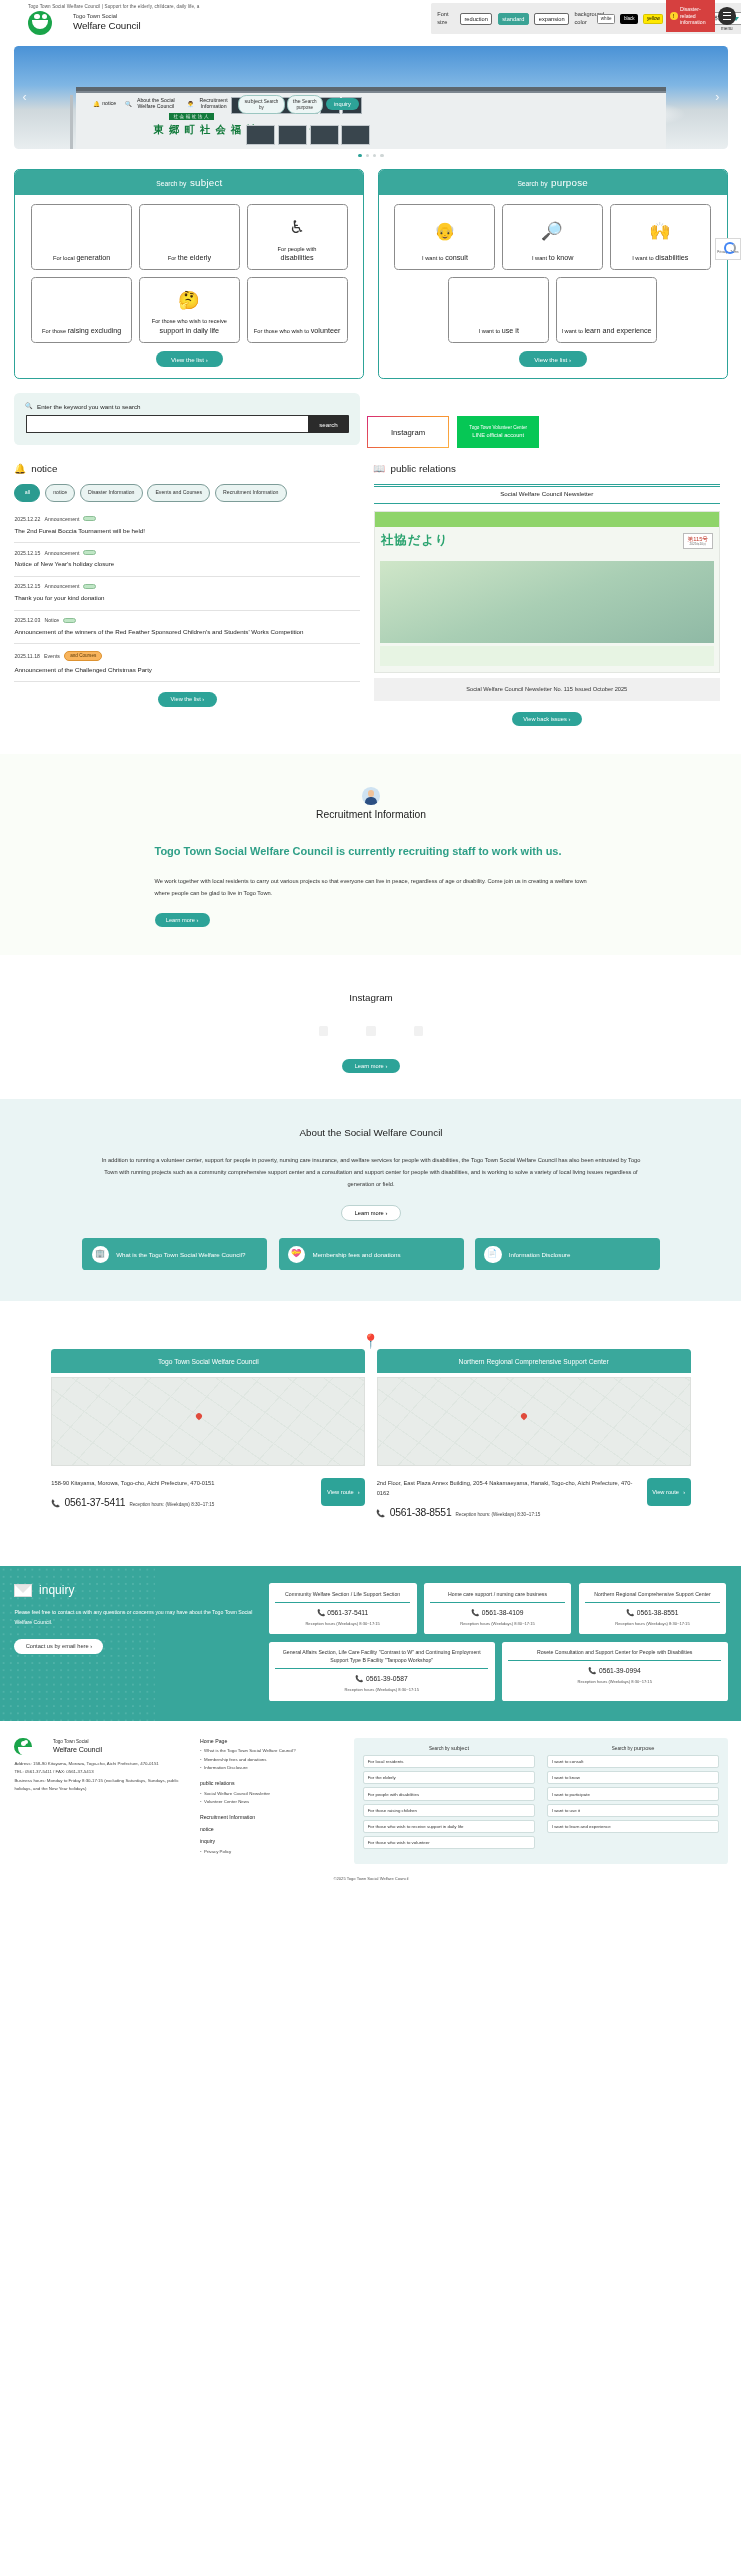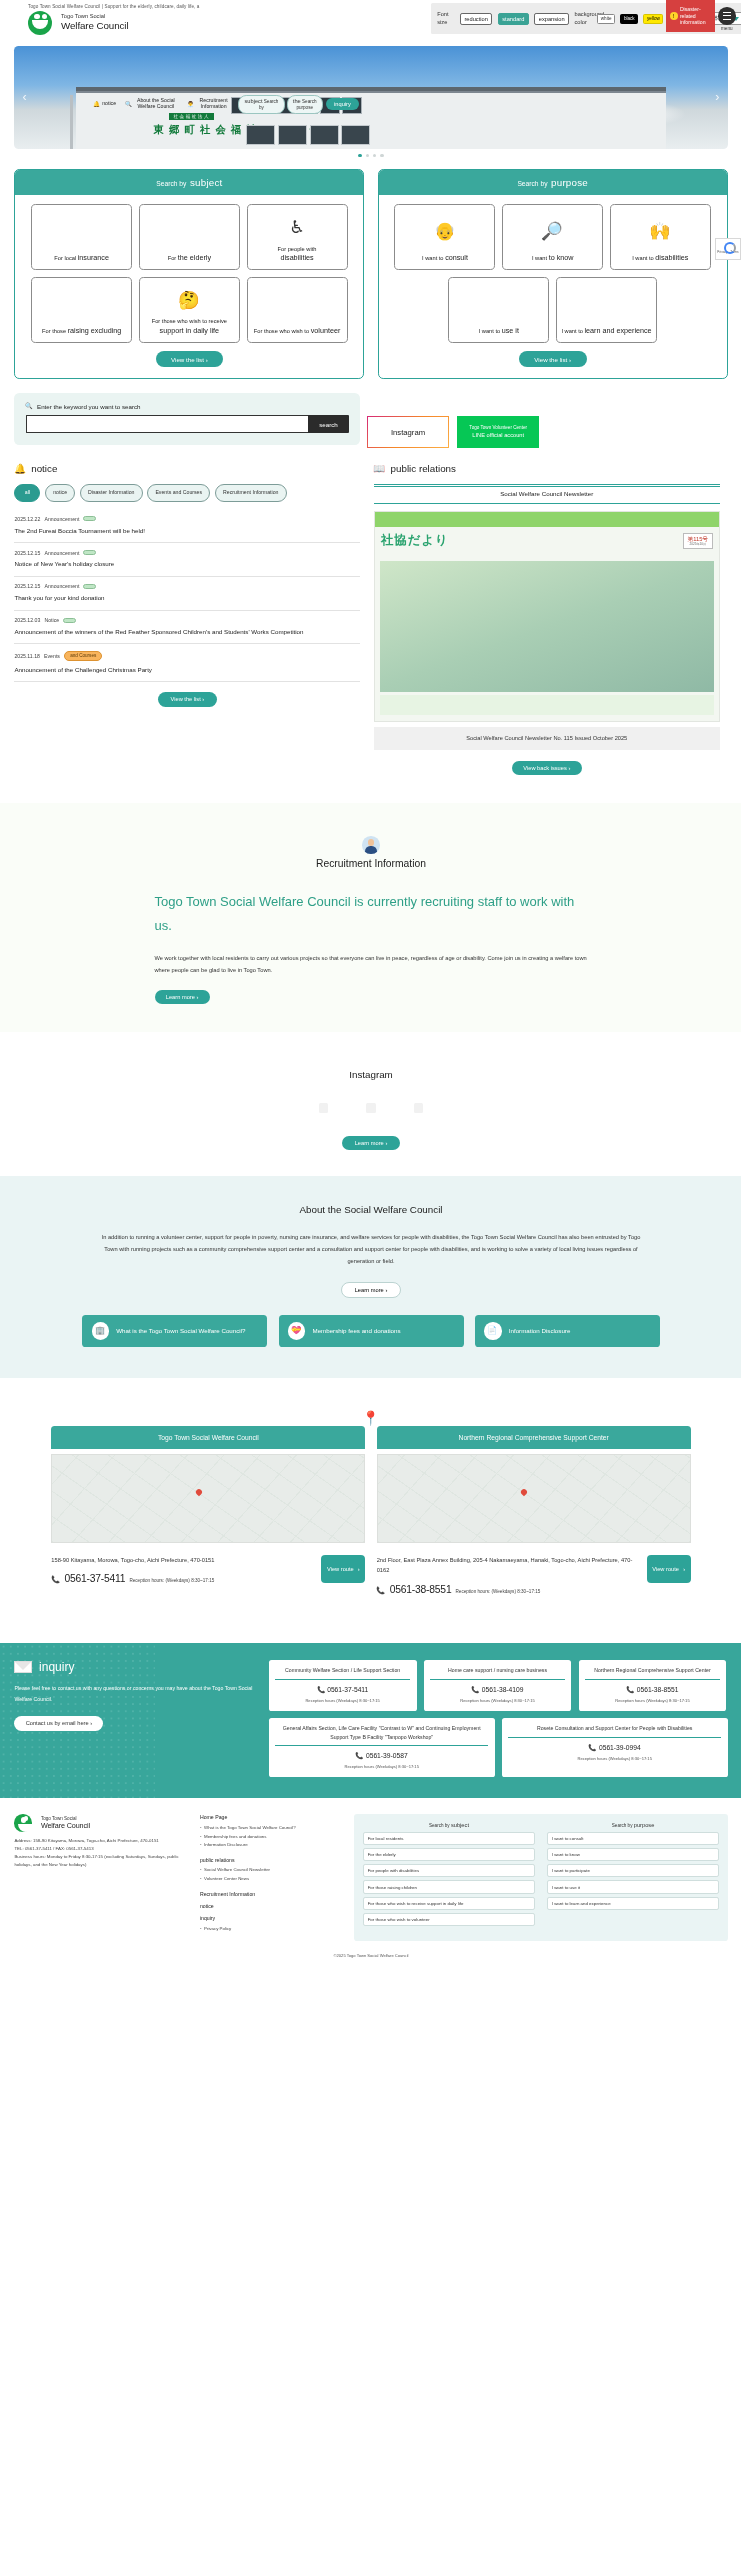--- a/index.html
+++ b/index.html
@@ -4,21 +4,21 @@
 <style>
   *{box-sizing:border-box;margin:0;padding:0}
   html,body{width:742px;}
   body{font-family:"Liberation Sans","DejaVu Sans",sans-serif;background:#fff;color:#333;font-size:7.2px;-webkit-font-smoothing:antialiased;}
   .wrap{width:742px;margin:0 auto;position:relative;}
 
   
   .topbar{display:flex;align-items:flex-start;padding:4.1px 0 0 0;position:relative;height:44px;}
   .brandcol{padding-left:28px;width:361px;}
   .site-tagline{font-size:4.6px;color:#555;letter-spacing:0.1px;margin-bottom:1.5px;}
-  .brand{display:flex;align-items:center;gap:9px;}
+  .brand{display:flex;align-items:center;gap:21px;}
   .logo-mark{width:24px;height:24px;border-radius:50%;background:#1aa44a;position:relative;flex:none;}
   .logo-mark:before{content:"";position:absolute;left:6.2px;top:3.1px;width:5.7px;height:5.7px;border-radius:50%;background:#fff;}
   .logo-mark:after{content:"";position:absolute;left:4.1px;top:9.8px;width:15.5px;height:8.2px;border-radius:0 0 8.2px 8.2px;background:#fff;}
   .logo-dot2{position:absolute;right:4.6px;top:3.1px;width:5.7px;height:5.7px;border-radius:50%;background:#fff;}
   .brand-txt .l1{font-size:5.7px;color:#333;line-height:1.2;}
   .brand-txt .l2{font-size:9.8px;color:#222;line-height:1.25;letter-spacing:-0.1px;}
 
   .util{position:absolute;left:431px;top:3.1px;background:#ececec;border-radius:1.5px;padding:4.6px 6.2px;display:flex;align-items:center;gap:5.2px;height:31px;}
   .util-lbl{font-size:5.7px;color:#333;line-height:1.35;width:17.5px;}
   .btn-sz{border:0.5px solid #666;background:#fff;border-radius:2.1px;font-size:5.7px;padding:2.1px 3.6px;color:#222;font-family:inherit;cursor:pointer;}
@@ -109,21 +109,21 @@
   .badge.green{background:#bfe6c5;border:0.5px solid #8cbf96;color:#2c5c36;}
   .badge.orange{background:#f6b councils;}
   .badge.orange{background:#f8b45c;border:0.5px solid #dd9230;color:#5c3a08;}
   .ntitle{font-size:6.2px;color:#222;line-height:1.5;}
   .viewall{display:block;margin:10.3px auto 0;background:#2da398;color:#fff;border:none;border-radius:8.2px;padding:4.1px 12.4px;font-size:5.7px;font-family:inherit;cursor:pointer;}
 
   .prgrid{display:flex;gap:11.3px;}
   .prcard{flex:1;}
   .prhd{border-top:1px solid #2da398;border-bottom:1px solid #2da398;padding:5.7px 0;text-align:center;font-size:6.2px;color:#222;margin-bottom:6.7px;position:relative;}
   .prhd:before{content:"";position:absolute;left:0;right:0;top:1px;height:0.5px;background:#2da398;}
-  .prthumb{height:211px;background:#f3f7f1;border:0.5px solid #e2e6e0;overflow:hidden;position:relative;}
+  .prthumb{height:162px;background:#f3f7f1;border:0.5px solid #e2e6e0;overflow:hidden;position:relative;}
   .prthumb .top{height:15.5px;background:#8fd46a;}
   .prthumb.v2 .top{height:19.6px;background:#9cc99a;}
   .prthumb .tt{position:absolute;top:20.6px;left:6.2px;font-size:12.4px;color:#2aa36f;font-weight:bold;letter-spacing:1px;}
   .prthumb.v2 .tt{color:#1b8a4a;font-size:11.3px;}
   .prthumb .nbox{position:absolute;top:21.6px;right:6.2px;background:#fff;border:0.5px solid #bbb;padding:1.5px 3.6px;font-size:5.7px;color:#c0392b;text-align:center;line-height:1.2;}
   .prthumb .photo{position:absolute;left:5.2px;right:5.2px;top:49px;bottom:29px;background:linear-gradient(160deg,#cfe6c8,#a9ceb4 50%,#8fb9a5);}
   .prthumb .cap2{position:absolute;left:5.2px;right:5.2px;bottom:5.2px;height:20.6px;background:#e7f4e3;}
   .prcap{background:#f0f0f0;text-align:center;font-size:5.7px;color:#333;padding:6.7px 5.2px;line-height:1.7;margin-top:5.2px;}
   .pr-back{display:block;margin:11.3px auto 0;background:#2da398;color:#fff;border:none;border-radius:8.2px;padding:4.1px 11.3px;font-size:5.7px;font-family:inherit;cursor:pointer;}
 
@@ -132,21 +132,21 @@
       linear-gradient(#fafdf8,#fafdf8),
       repeating-linear-gradient(0deg,#eef3e6 0 0.5px,transparent 0.5px 31px),
       repeating-linear-gradient(90deg,#eef3e6 0 0.5px,transparent 0.5px 31px);
       background-blend-mode:normal;position:relative;text-align:center;}
   .recruit .grid{position:absolute;inset:0;background-image:repeating-linear-gradient(0deg,#eaf0e2 0 0.5px,transparent 0.5px 32px),repeating-linear-gradient(90deg,#eaf0e2 0 0.5px,transparent 0.5px 32px);}
   .recruit .inner{position:relative;width:433px;margin:0 auto;}
   .rav{width:17.5px;height:17.5px;border-radius:50%;background:#cfe3f2;margin:0 auto 4.6px;position:relative;overflow:hidden;}
   .rav:before{content:"";position:absolute;left:5.7px;top:3.1px;width:6.2px;height:6.2px;border-radius:50%;background:#f0c39a;}
   .rav:after{content:"";position:absolute;left:2.6px;top:9.8px;width:12.4px;height:8.2px;border-radius:5.2px 5.2px 0 0;background:#2b4f82;}
   .rtitle{font-size:10.3px;color:#222;margin-bottom:20.6px;}
-  .rlead{color:#2e9f87;font-size:13px;line-height:1.85;text-align:left;margin-bottom:13.4px;}
+  .rlead{color:#2e9f87;font-size:11px;line-height:1.85;text-align:left;margin-bottom:13.4px;font-weight:bold;}
   .rbody{font-size:5.7px;color:#333;line-height:2.2;text-align:left;}
   .rlearn{margin-top:13.4px;background:#2da398;color:#fff;border:none;border-radius:8.2px;padding:4.1px 11.3px;font-size:5.7px;font-family:inherit;float:left;cursor:pointer;}
 
   
   .igsec{padding:37px 0 26px;text-align:center;background:#fff;}
   .igsec h2{font-size:9.8px;font-weight:normal;color:#222;margin-bottom:23px;}
   .igrow{display:flex;justify-content:center;gap:38px;margin-bottom:23px;}
   .igtile{width:9.3px;height:9.3px;border-radius:1.5px;background:#f1f1f1;}
   .iglearn{background:#2da398;color:#fff;border:none;border-radius:8.2px;padding:4.1px 12.4px;font-size:5.7px;font-family:inherit;cursor:pointer;}
 
@@ -335,21 +335,21 @@
 
   <div class="two-col">
 
     <div class="panel">
       <div class="panel-hd">
         <span>Search by</span><b>subject</b>
       </div>
       <div class="cards">
         <div class="card">
           <div class="art"></div>
-          <div class="cap"><span>For local</span> <b>insurance</b></div>
+          <div class="cap"><span>For local</span> <b>generation</b></div>
         </div>
         <div class="card">
           <div class="art"></div>
           <div class="cap"><span>For</span> <b>the elderly</b></div>
         </div>
         <div class="card">
           <div class="art">♿</div>
           <div class="cap"><span>For people with</span><br><b>disabilities</b></div>
         </div>
         <div class="card">

